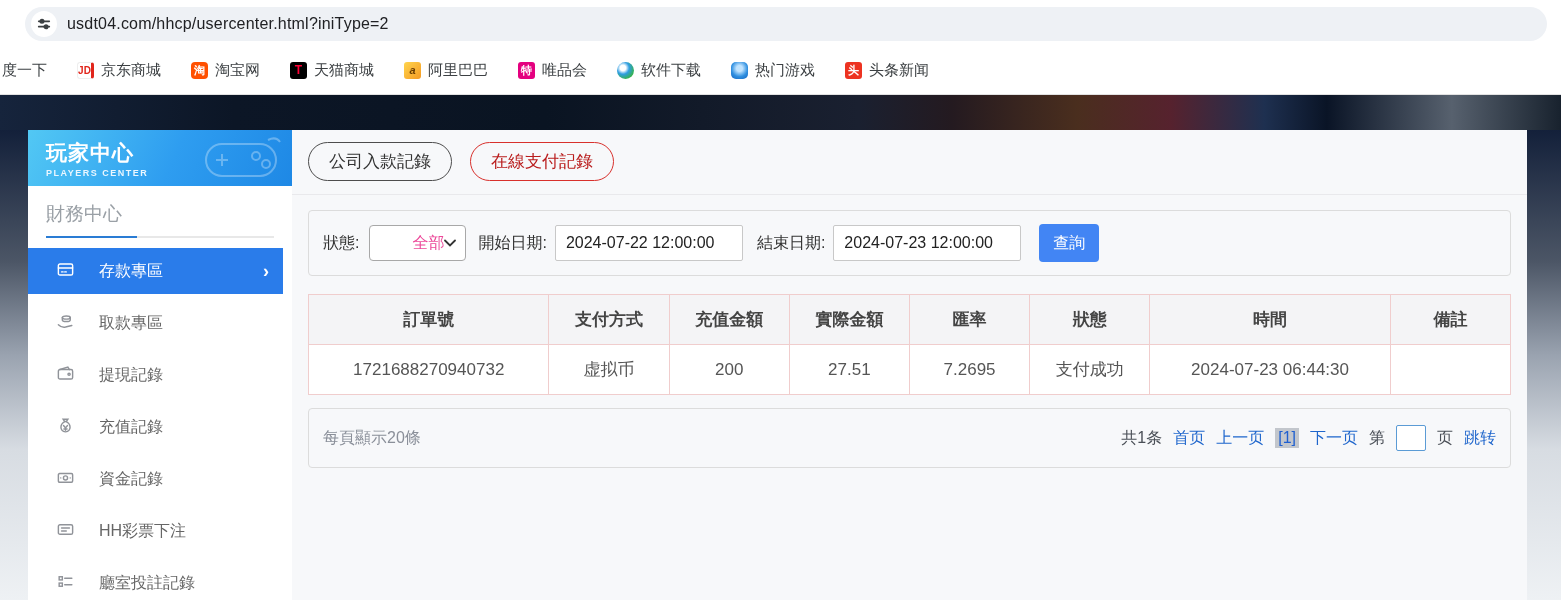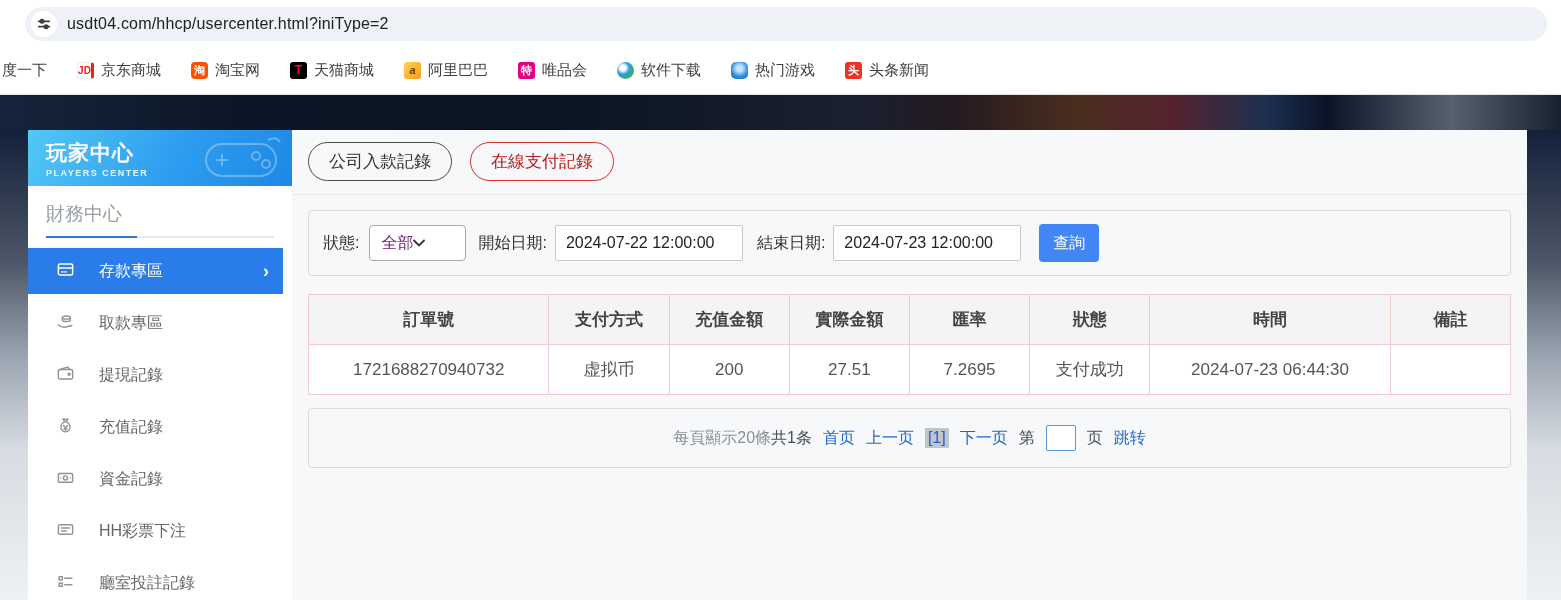--- a/index.html
+++ b/index.html
@@ -61,36 +61,36 @@
   
   .main { flex:1; background:#f7f8fa; overflow:hidden; }
   .tab-row { padding:12px 16px 13px; border-bottom:1px solid #e9e9ec; display:flex; gap:18px; }
   .tab-pill { padding:7px 20px; border-radius:20px; font-size:17px; background:transparent; cursor:pointer; }
   .tab-pill.plain { border:1px solid #4d4d4d; color:#333; }
   .tab-pill.active { border:1px solid #d8302c; color:#b91c1c; }
 
   .filter-box { margin:15px 16px 0; border:1px solid #dcdcdc; border-radius:4px;
     padding:13px 14px; display:flex; align-items:center; font-size:16px; color:#333; }
   .fake-select { width:97px; height:36px; border:1px solid #a8a8a8; border-radius:4px; background:#fff;
-    display:flex; align-items:center; justify-content:flex-start; padding:0 9px 0 11px;
-    margin:0 12px 0 10px; cursor:pointer; color:#701a75; }
+    display:flex; align-items:center; justify-content:flex-end; padding:0 9px 0 11px;
+    margin:0 12px 0 10px; cursor:pointer; color:#ec4899; }
   .date-input { width:188px; height:36px; border:1px solid #c8c8c8; border-radius:2px;
     font-size:16px; color:#222; padding:0 10px; margin:0 14px 0 8px; background:#fff;
     font-family:"Liberation Sans","DejaVu Sans",sans-serif; }
   .btn-query { width:60px; height:38px; background:#4285f4; color:#fff; border:none;
     border-radius:4px; font-size:16px; cursor:pointer; margin-left:4px; }
 
   table.records { margin:18px 16px 0; width:calc(100% - 32px); border-collapse:collapse;
     table-layout:fixed; background:#a16207; }
   table.records th { background:#f4f4f6; font-size:17px; font-weight:bold; color:#444; }
   table.records th, table.records td { border:1px solid #f0cdcd; height:50px; text-align:center; }
   table.records td { font-size:17px; color:#555; background:#fff; }
 
   .pager-box { margin:13px 16px 0; border:1px solid #dcdcdc; border-radius:4px; height:60px;
-    display:flex; align-items:center; justify-content:center; padding:0 14px; font-size:16px; }
+    display:flex; align-items:center; justify-content:space-between; padding:0 14px; font-size:16px; }
   .per-page { color:#8a8f99; }
   .pager-right { display:flex; align-items:center; gap:11px; }
   .pg-text { color:#4a4f57; }
   .pg-link { color:#1f66cc; cursor:pointer; }
   .pg-current { color:#1f5fd0; background:#c2c6cc; padding:1px 3px; cursor:default; }
   .pg-input { width:30px; height:26px; border:1px solid #5b9bd5; border-radius:2px; background:#fff; }
 </style>
 </head>
 <body>
 

